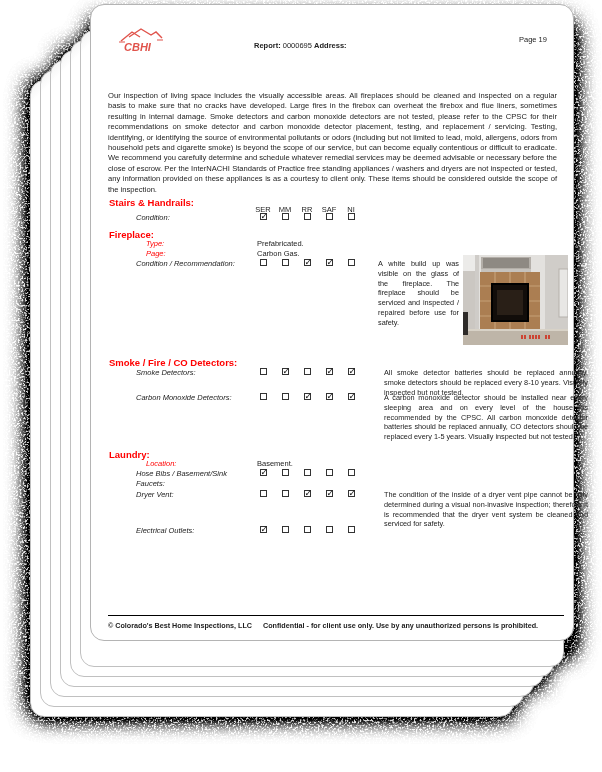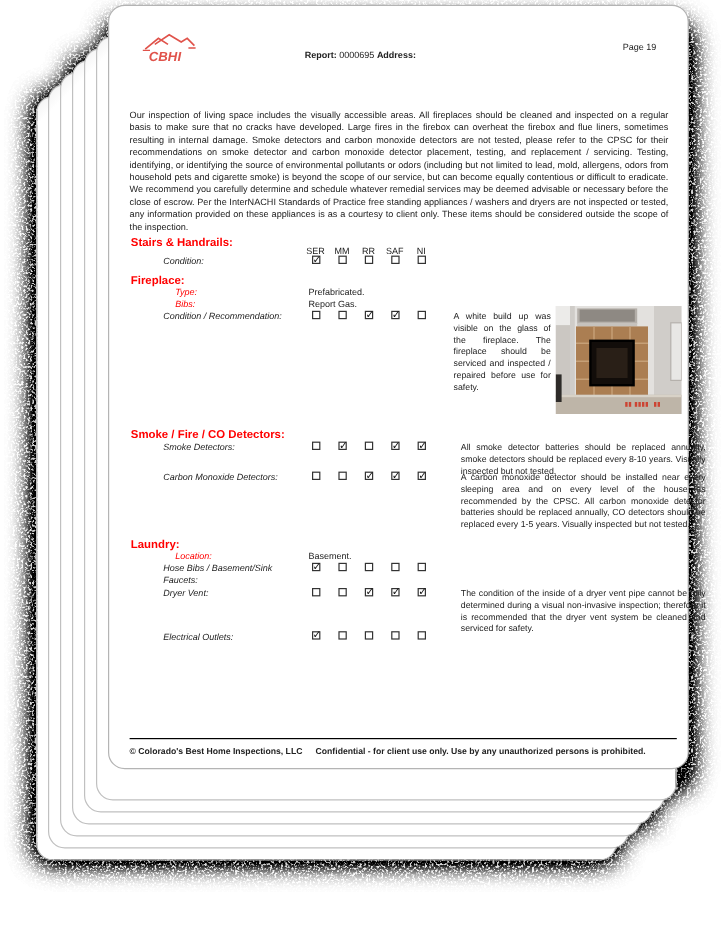--- a/index.html
+++ b/index.html
@@ -143,22 +143,22 @@
       </div>
     </div>
 
     <div class="sec-title" style="top:224px">Fireplace:</div>
 
     <div class="frow" style="top:234px">
       <div class="flabel">Type:</div>
       <div class="fvalue">Prefabricated.</div>
     </div>
     <div class="frow" style="top:244px">
-      <div class="flabel">Bibs:</div>
-      <div class="fvalue">Report Gas.</div>
+      <div class="flabel">Page:</div>
+      <div class="fvalue">Carbon Gas.</div>
     </div>
 
     <div class="row" style="top:254px">
       <div class="rlabel">Condition / Recommendation:</div>
       <div class="cbs">
         <span class="cell">
             <span class="cb"></span>
           </span>
         <span class="cell">
             <span class="cb"></span>

